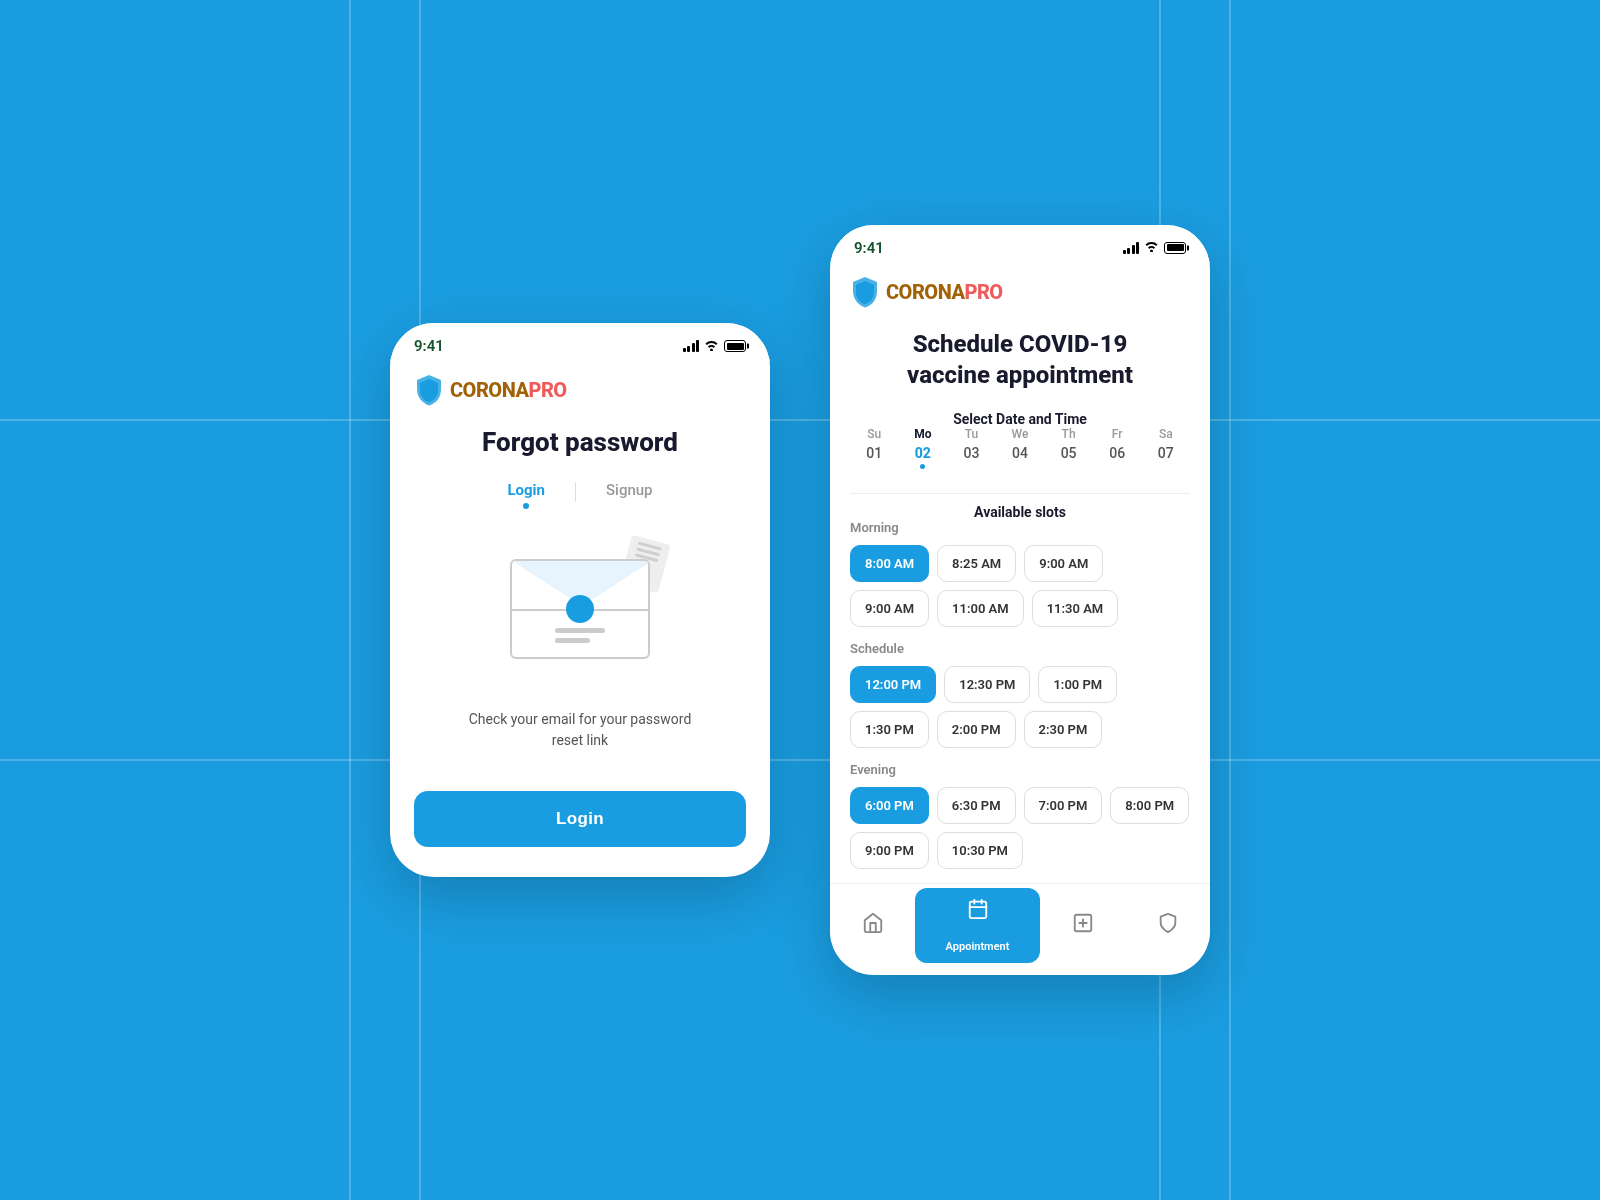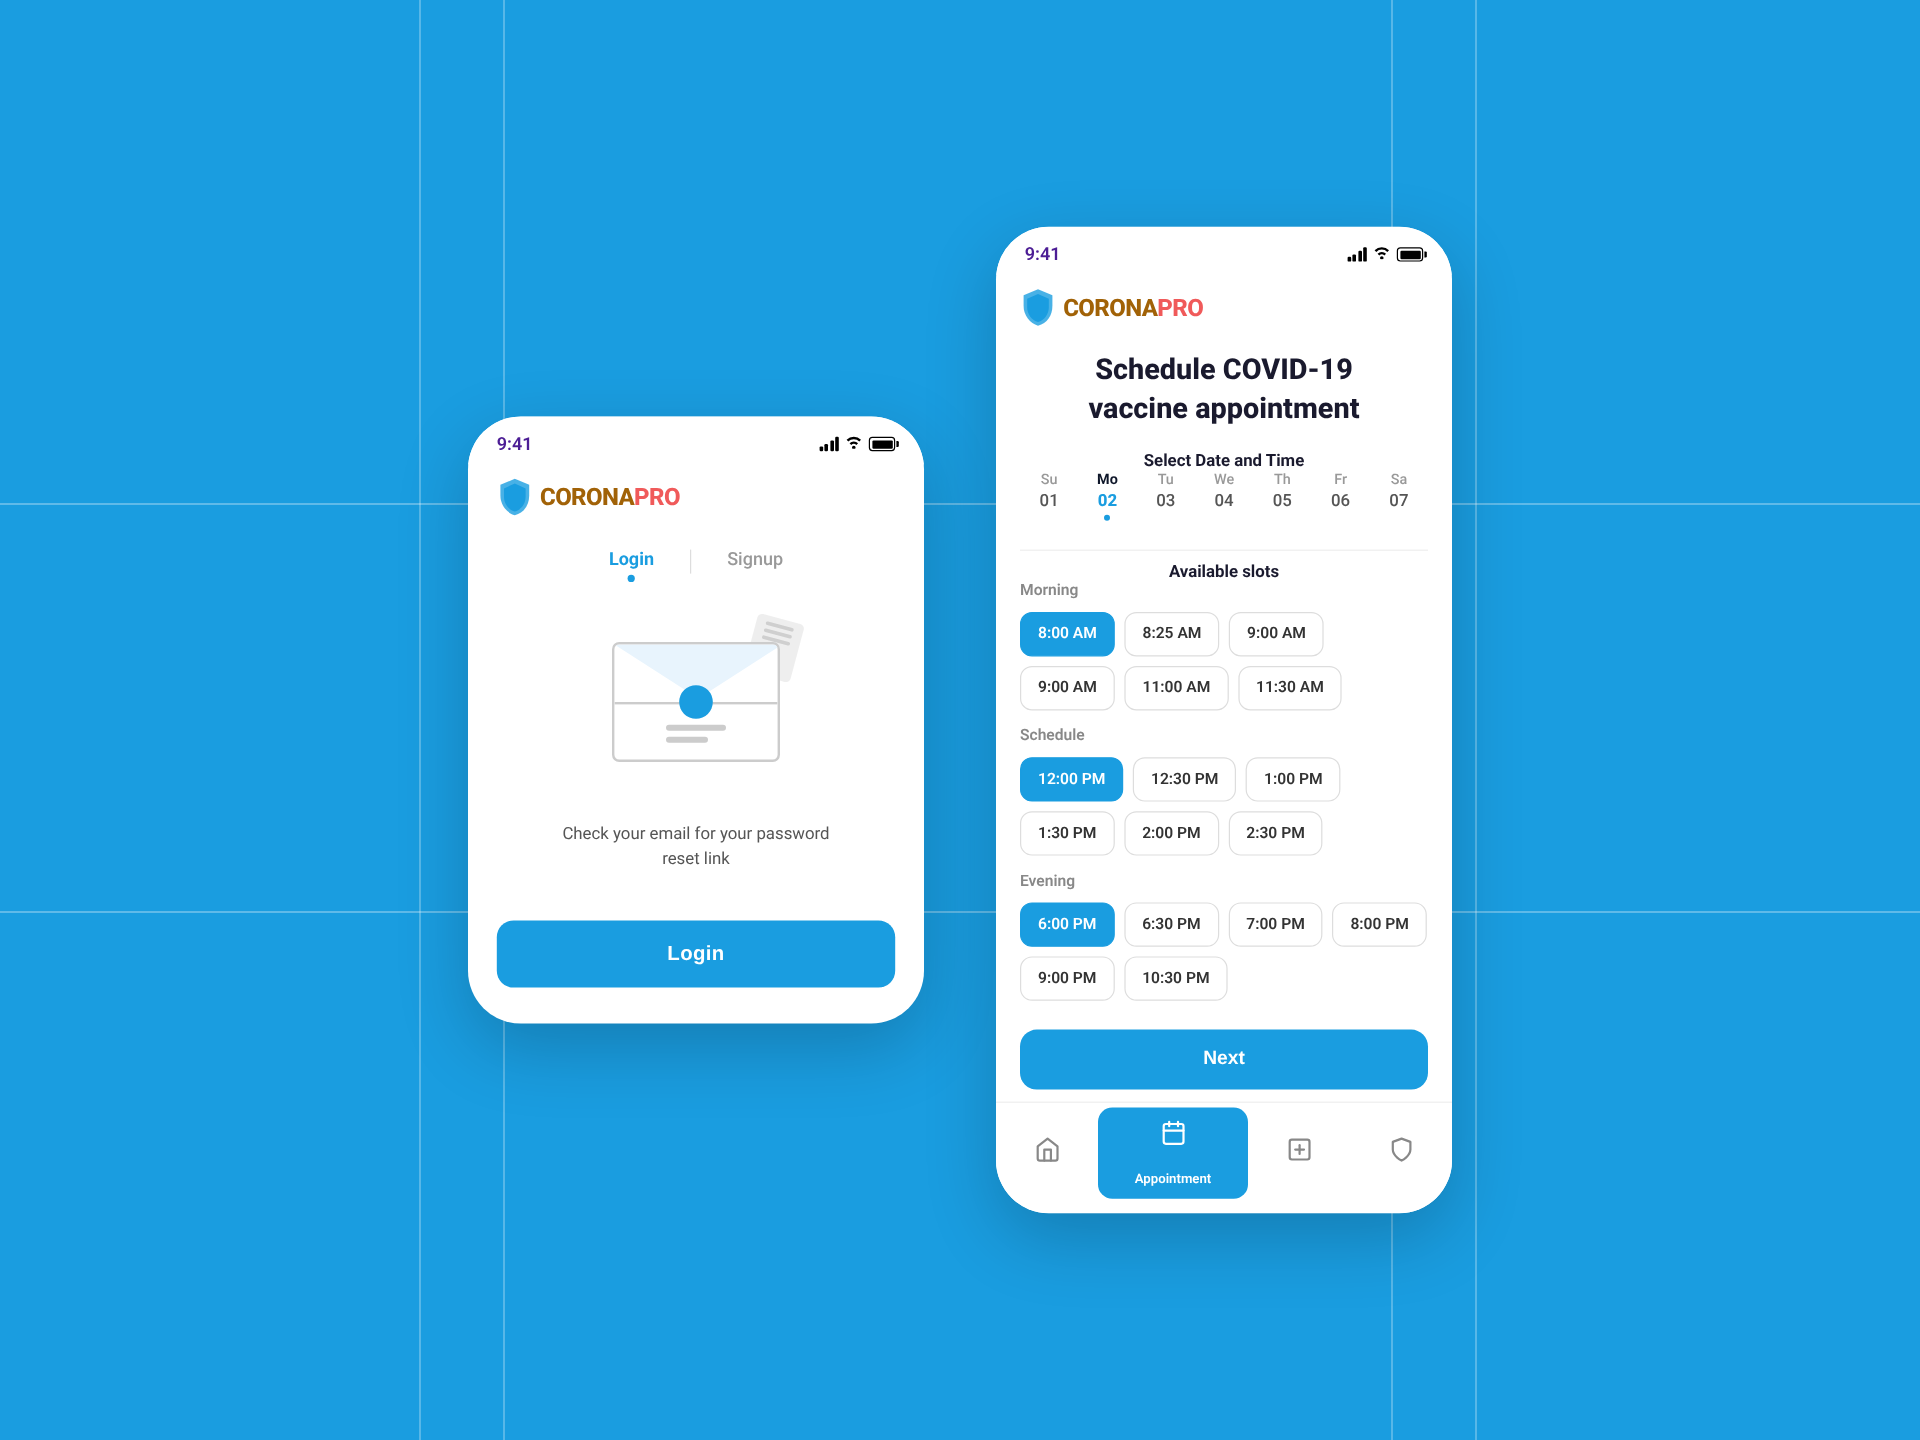--- a/index.html
+++ b/index.html
@@ -38,21 +38,21 @@
     .status-bar {
       display: flex;
       justify-content: space-between;
       align-items: center;
       padding: 14px 24px 8px;
       background: #fff;
     }
     .status-time {
       font-size: 15px;
       font-weight: 600;
-      color: #4c1d95;
+      color: #14532d;
     }
     .status-icons {
       display: flex;
       align-items: center;
       gap: 5px;
     }
     .signal-bars {
       display: flex;
       align-items: flex-end;
       gap: 1.5px;
@@ -486,20 +486,21 @@
         <svg class="logo-shield" viewBox="0 0 30 34" fill="none" xmlns="http://www.w3.org/2000/svg">
           <path d="M15 2L3 7v9c0 8 5.4 14.4 12 16.4C22.6 30.4 27 24 27 16V7L15 2z" fill="#1a9de0" opacity="0.8"></path>
           <path d="M15 6L6 10v7c0 6 3.8 10.8 9 12.3 5.2-1.5 9-6.3 9-12.3V10L15 6z" fill="#1a9de0"></path>
         </svg>
         <span class="logo-text">
           <span class="blue-part">CORONA</span><span class="red-part">PRO</span>
         </span>
       </div>
 
       
+      <h1 class="forgot-title">Forgot password</h1>
 
       
       <div class="auth-tabs">
         <div class="auth-tab active">Login</div>
         <div class="tab-divider"></div>
         <div class="auth-tab">Signup</div>
       </div>
 
       
       <div class="email-illustration">
@@ -624,21 +625,20 @@
       <div class="time-slots">
         <div class="time-slot selected">6:00 PM</div>
         <div class="time-slot">6:30 PM</div>
         <div class="time-slot">7:00 PM</div>
         <div class="time-slot">8:00 PM</div>
         <div class="time-slot">9:00 PM</div>
         <div class="time-slot">10:30 PM</div>
       </div>
 
       
-      <button class="next-btn">Next</button>
     </div>
 
     <div class="bottom-nav">
       <div class="nav-item">
         <span class="nav-icon">
           <svg width="22" height="22" viewBox="0 0 24 24" fill="none" stroke="#888" stroke-width="2" stroke-linecap="round" stroke-linejoin="round">
             <path d="M3 9l9-7 9 7v11a2 2 0 0 1-2 2H5a2 2 0 0 1-2-2z"></path>
             <polyline points="9,22 9,12 15,12 15,22"></polyline>
           </svg>
         </span>

